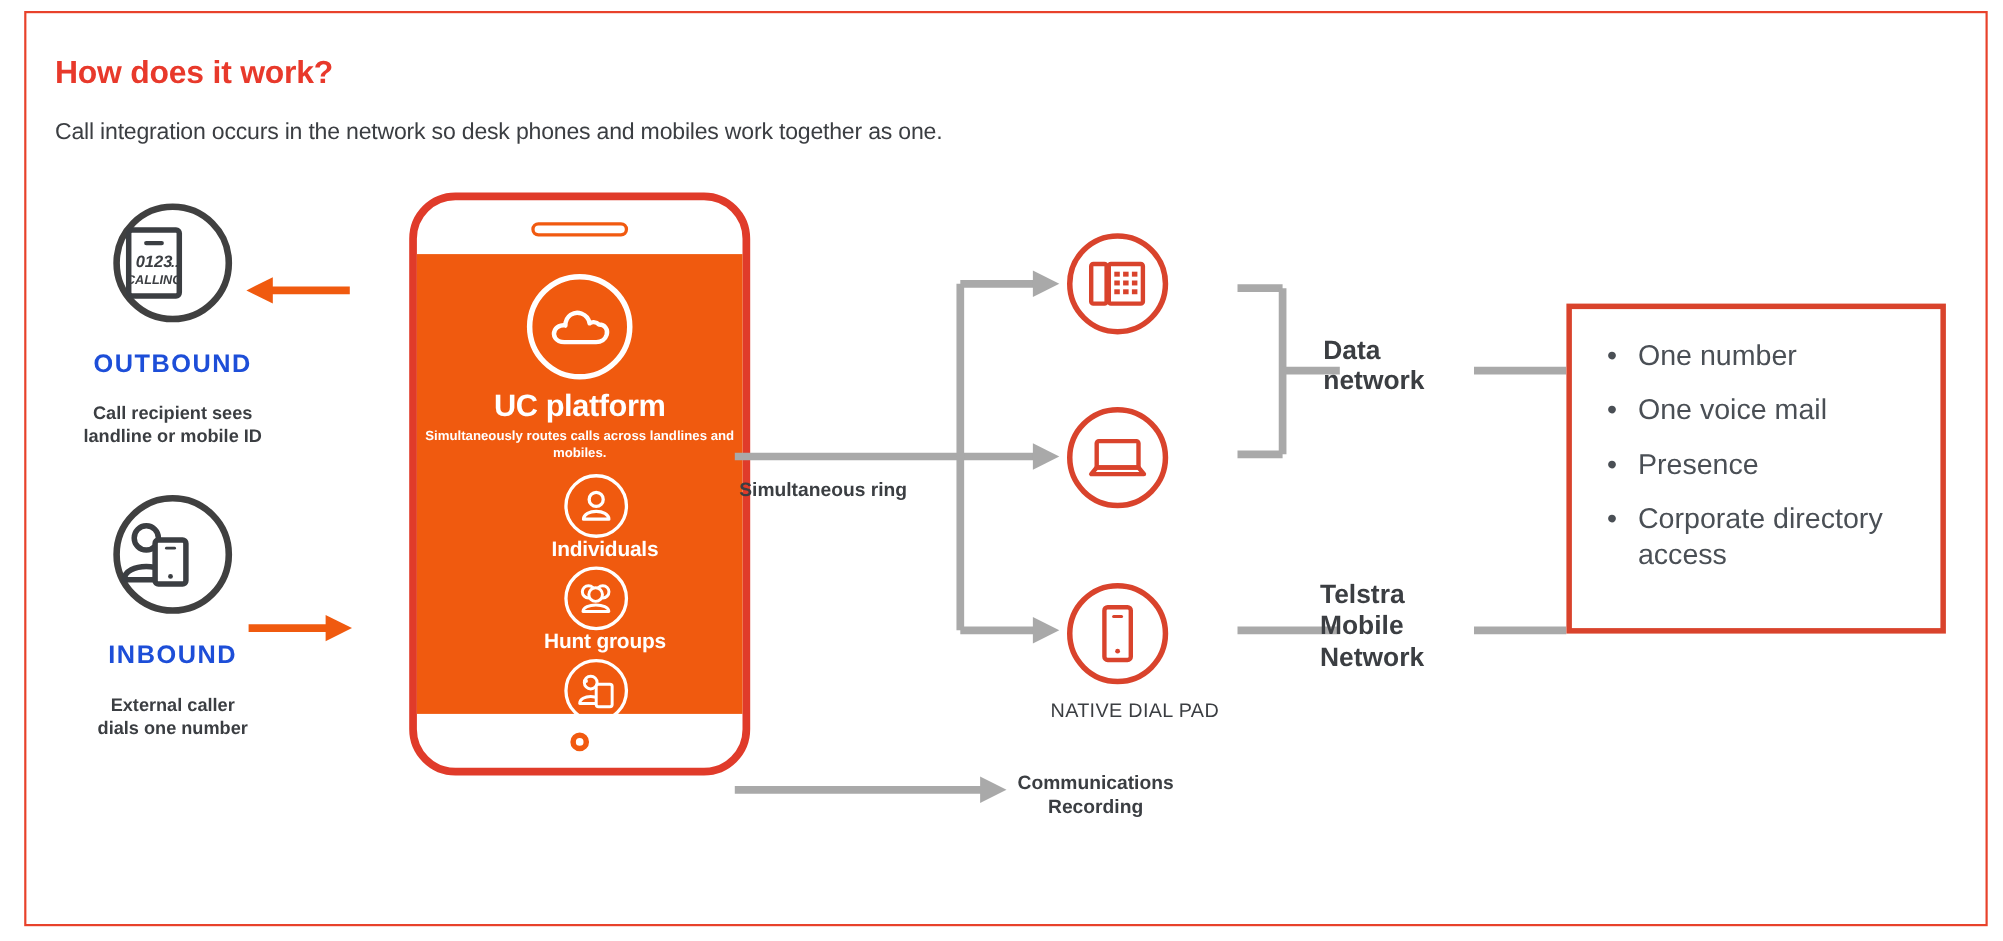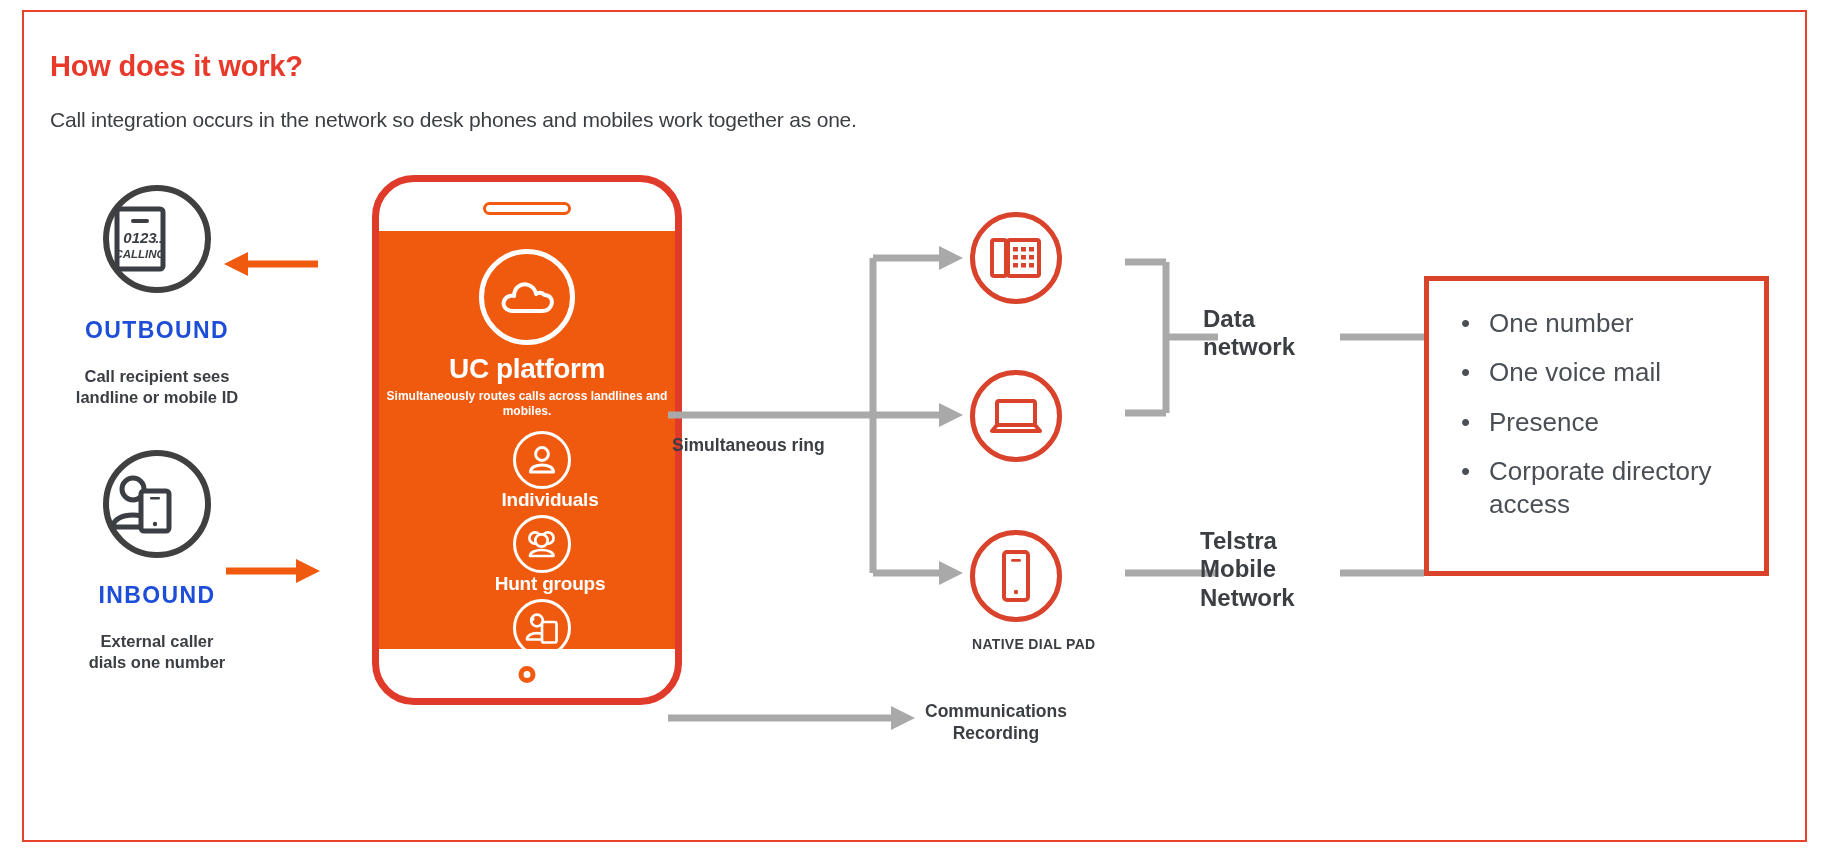--- a/index.html
+++ b/index.html
@@ -136,22 +136,22 @@
   
   .dev-circle {
     position: absolute;
     width: 92px; height: 92px; border-radius: 50%;
     border: 5px solid #d9432c;
     display: flex; align-items: center; justify-content: center;
     background: #ffffff;
   }
   .dev-caption {
     position: absolute;
-    font-size: 14px; font-weight: bold; color: #3b3e42;
-    letter-spacing: 0.3px; white-space: nowrap; margin-left: 17px;
+    font-size: 18px; font-weight: normal; color: #3b3e42;
+    letter-spacing: 0.3px; white-space: nowrap;
   }
 
   
   .net-label {
     position: absolute;
     font-size: 24px; font-weight: bold; color: #3b3e42;
     line-height: 1.18; 
     white-space: nowrap;
   }
 

